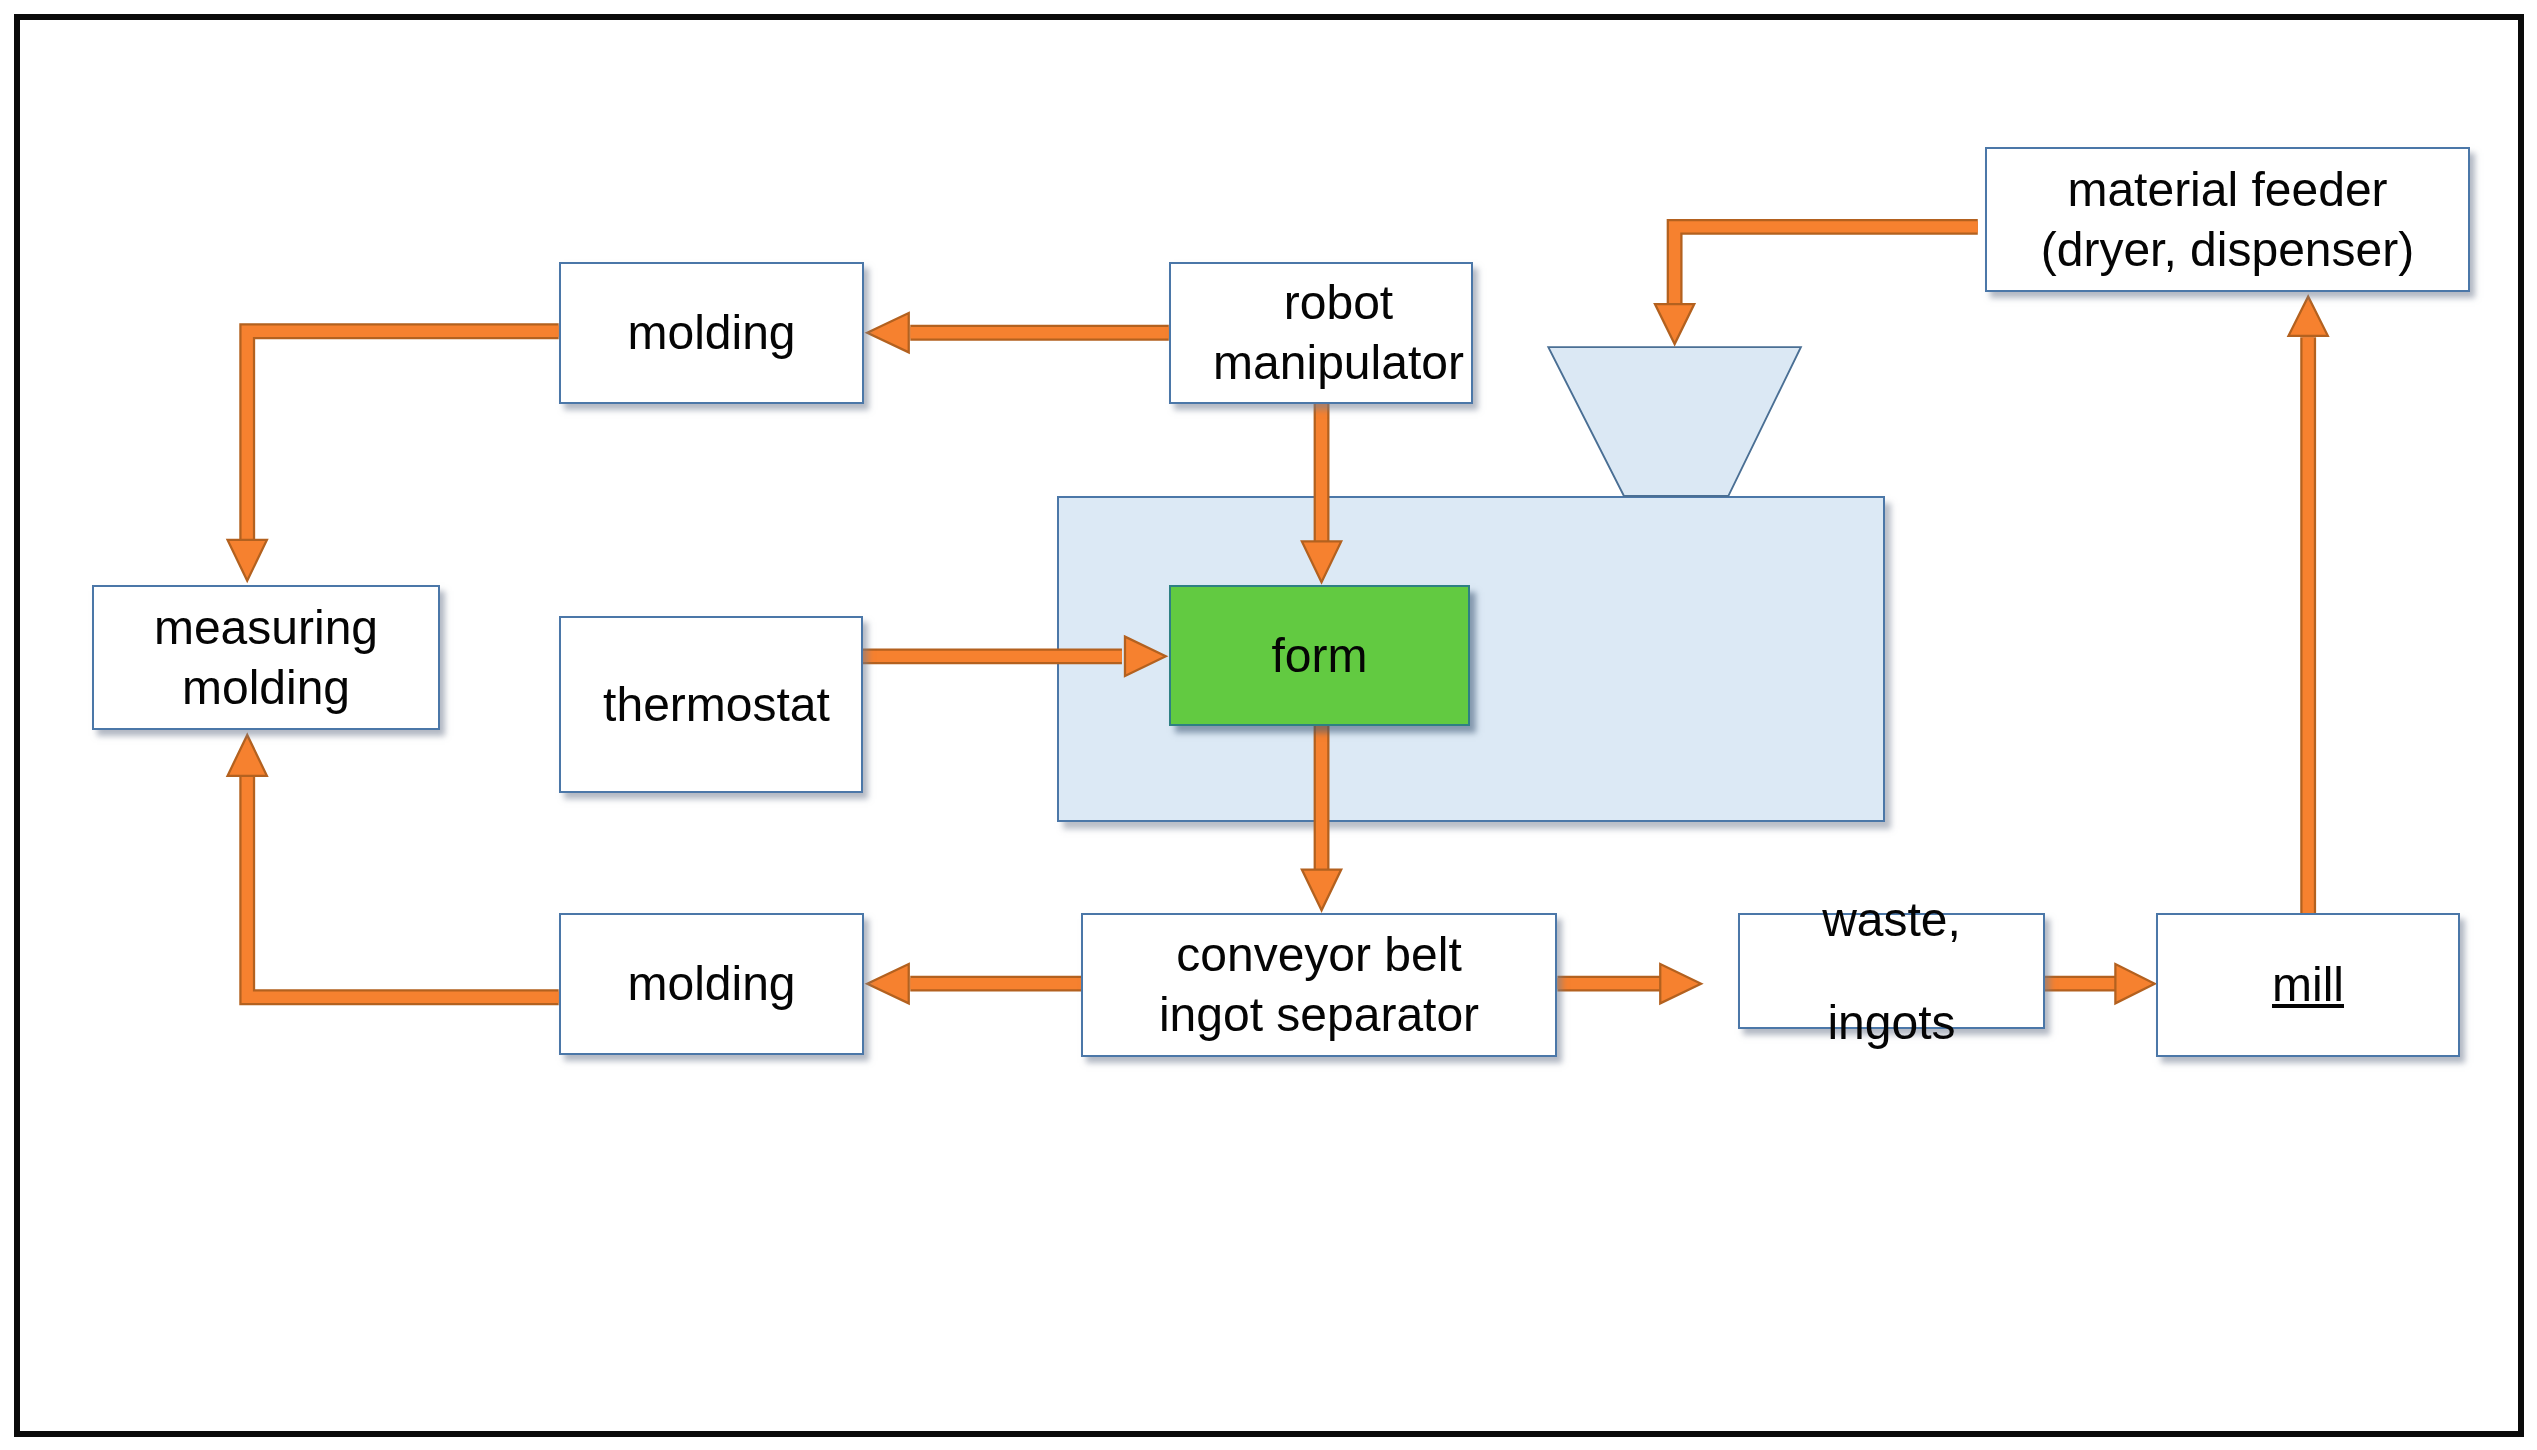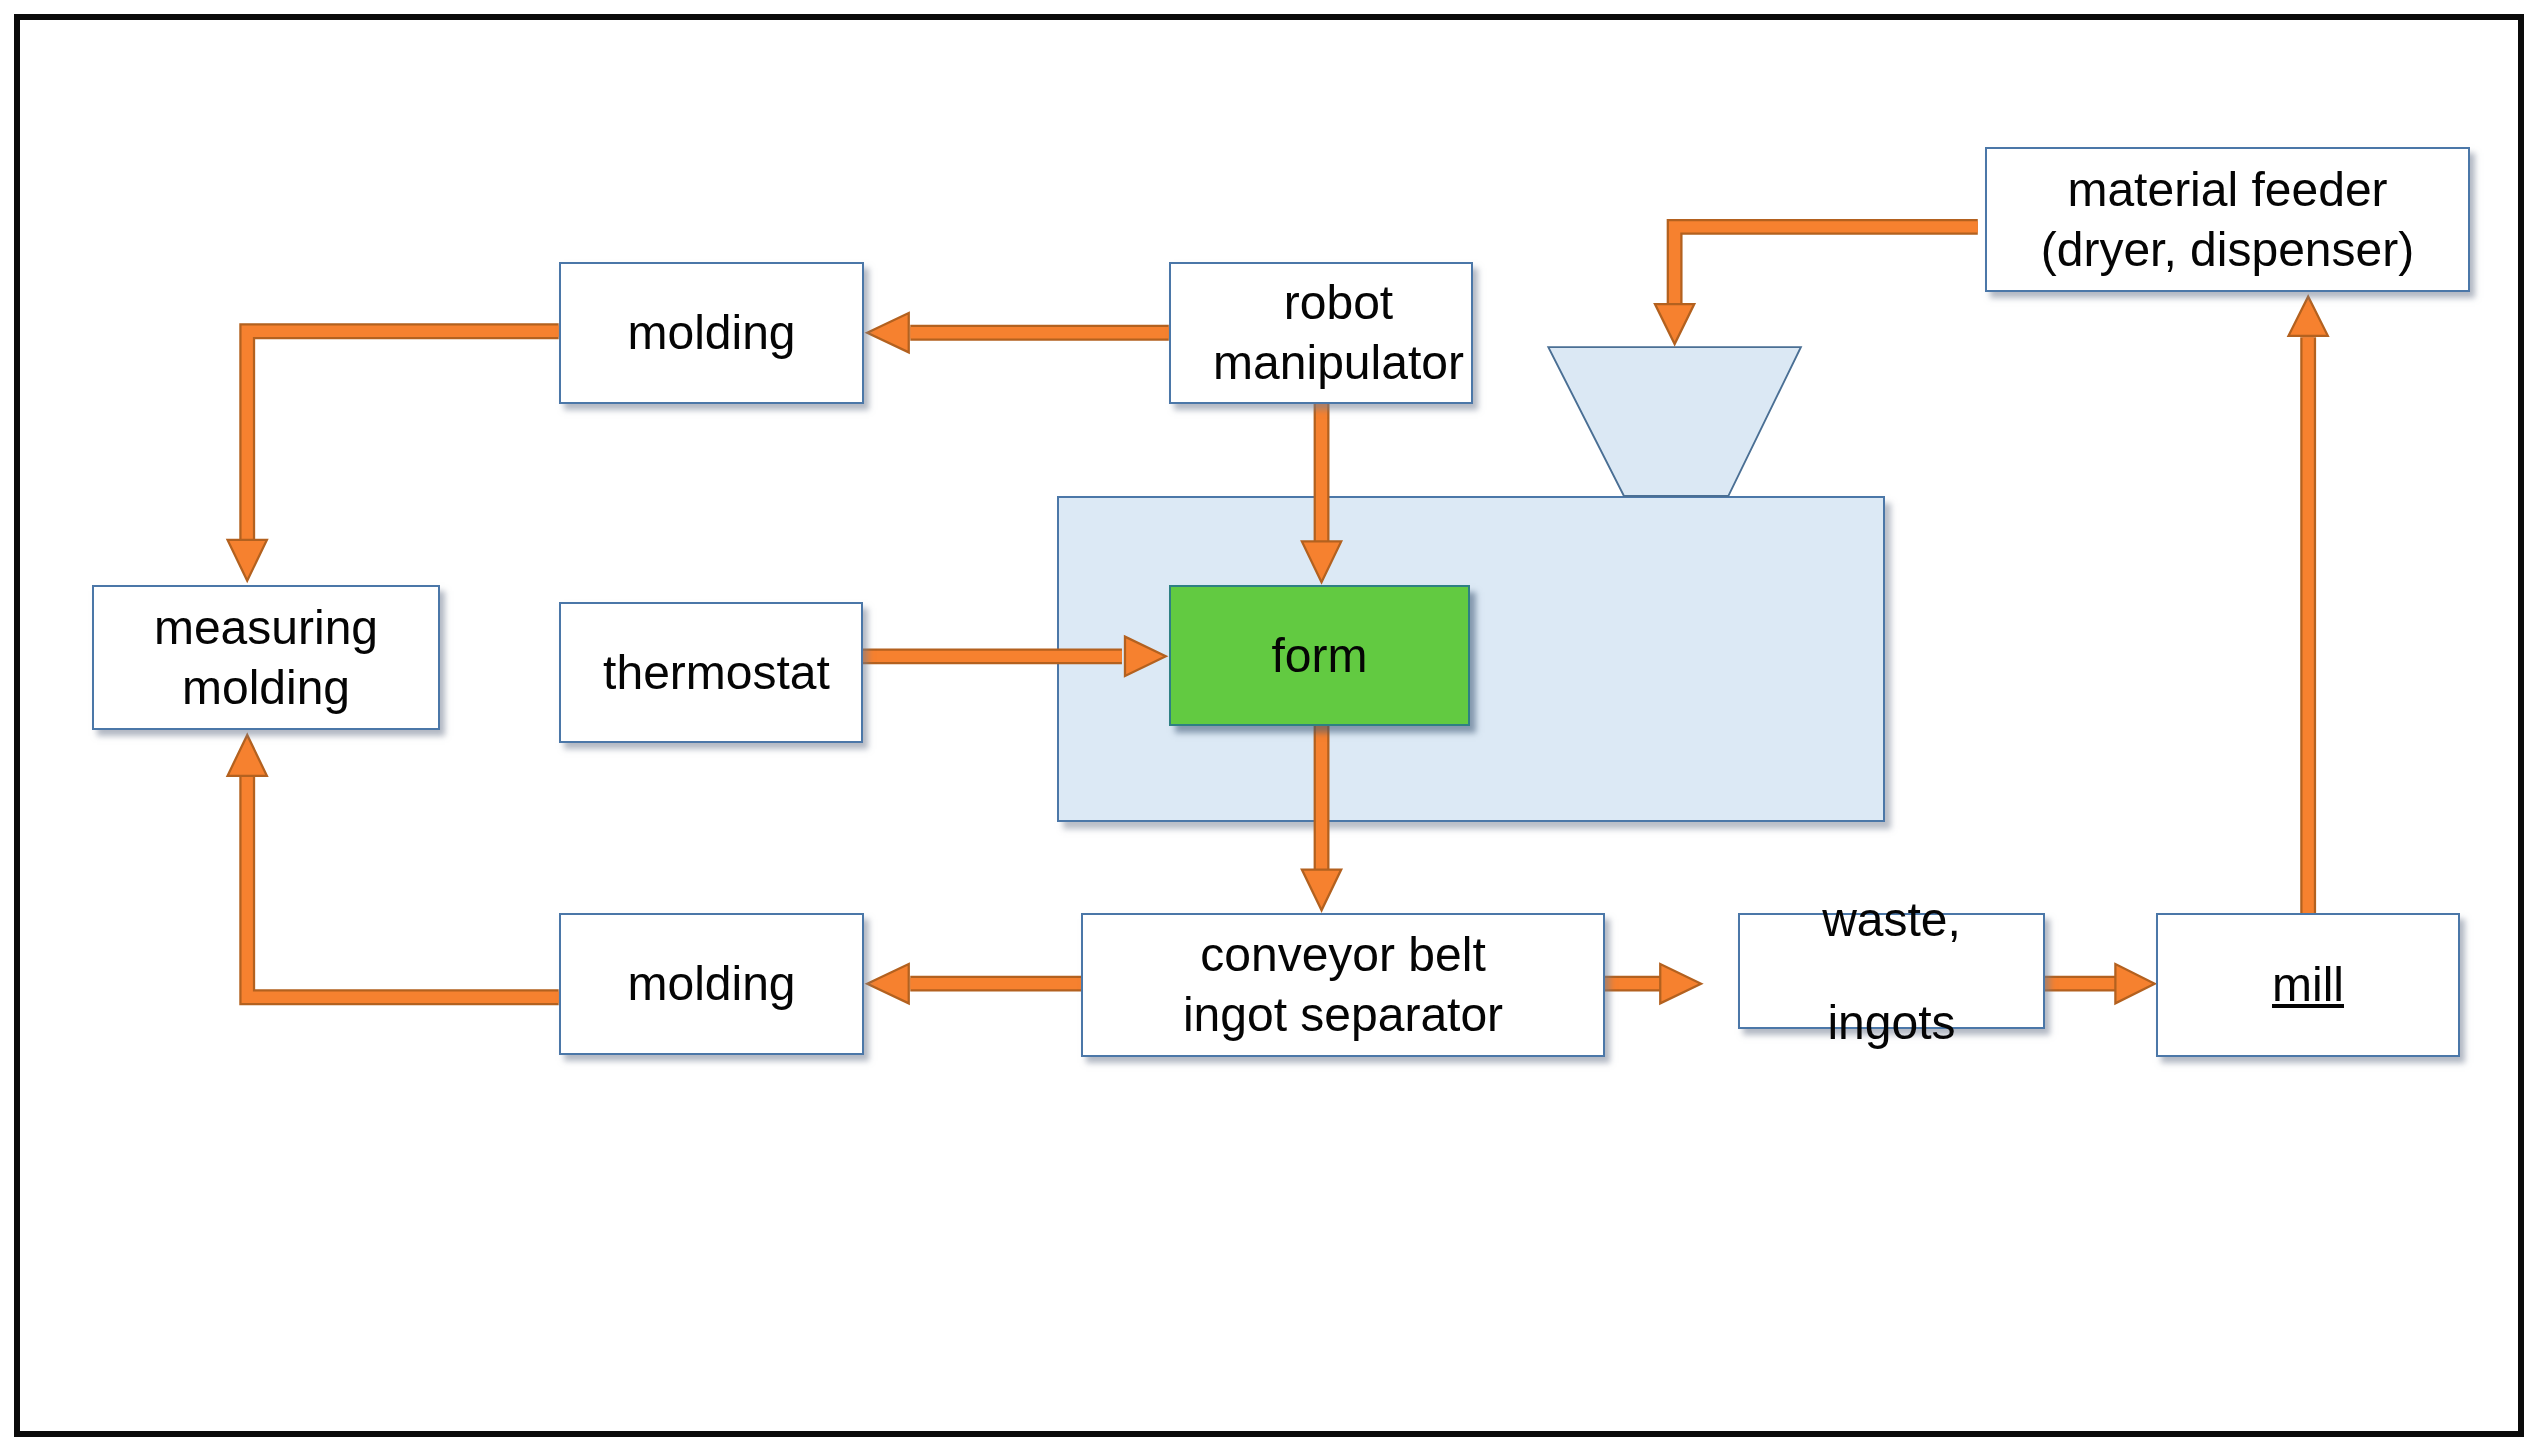--- a/index.html
+++ b/index.html
@@ -154,29 +154,29 @@
   <div class="box" style="left:1169px;top:262px;width:304px;height:142px;padding-left:35px;">
     <span class="ln">robot</span>
     <span class="ln">manipulator</span>
   </div>
 
   <div class="box" style="left:92px;top:585px;width:348px;height:145px;">
     <span class="ln">measuring</span>
     <span class="ln">molding</span>
   </div>
 
-  <div class="box" style="left:559px;top:602px;width:304px;height:141px;padding-left:11px;">
+  <div class="box" style="left:559px;top:616px;width:304px;height:177px;padding-left:11px;">
     <span class="ln">thermostat</span>
   </div>
 
   <div class="box form" style="left:1169px;top:585px;width:301px;height:141px;">
     <span class="ln">form</span>
   </div>
 
-  <div class="box" style="left:1081px;top:913px;width:524px;height:144px;">
+  <div class="box" style="left:1081px;top:913px;width:476px;height:144px;">
     <span class="ln">conveyor belt</span>
     <span class="ln">ingot separator</span>
   </div>
 
   <div class="box" style="left:559px;top:913px;width:305px;height:142px;">
     <span class="ln">molding</span>
   </div>
 
   <div class="box" style="left:1738px;top:913px;width:307px;height:116px;gap:43px;">
     <span class="ln">waste,</span>

